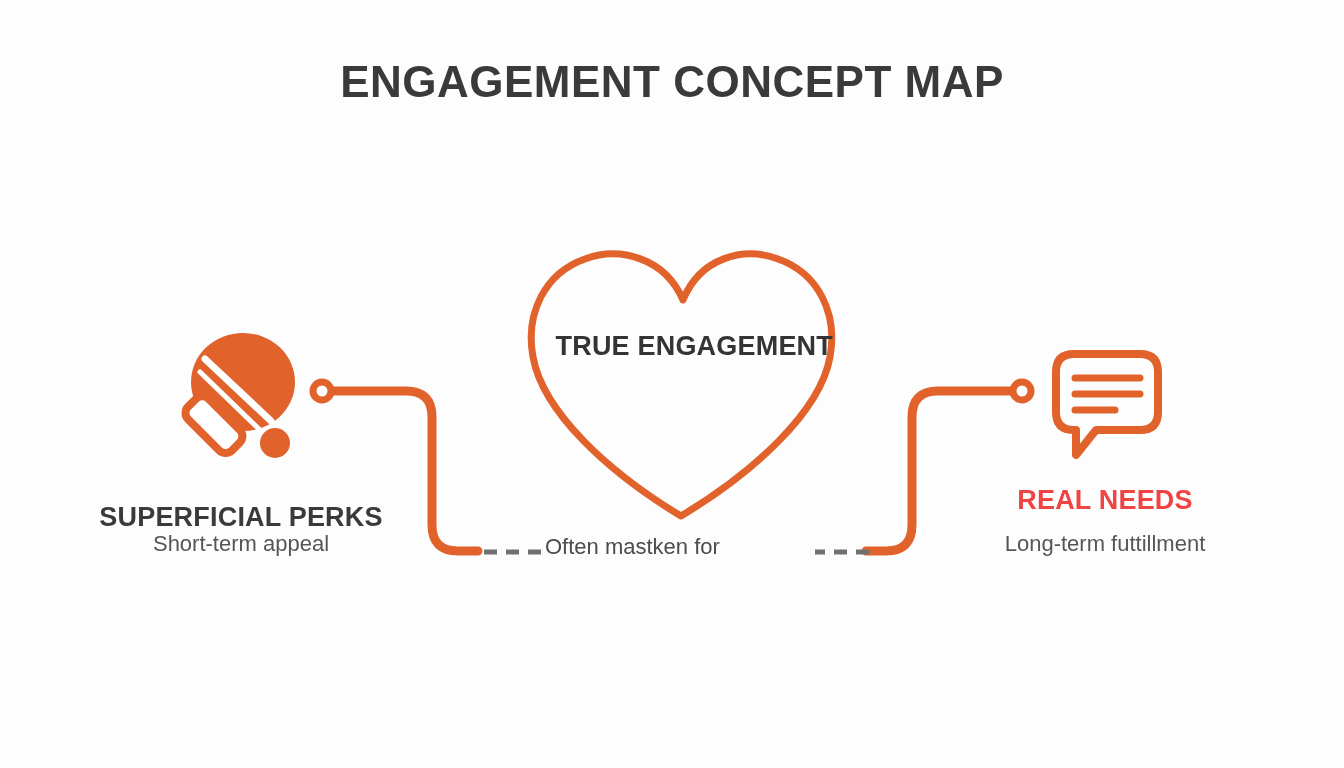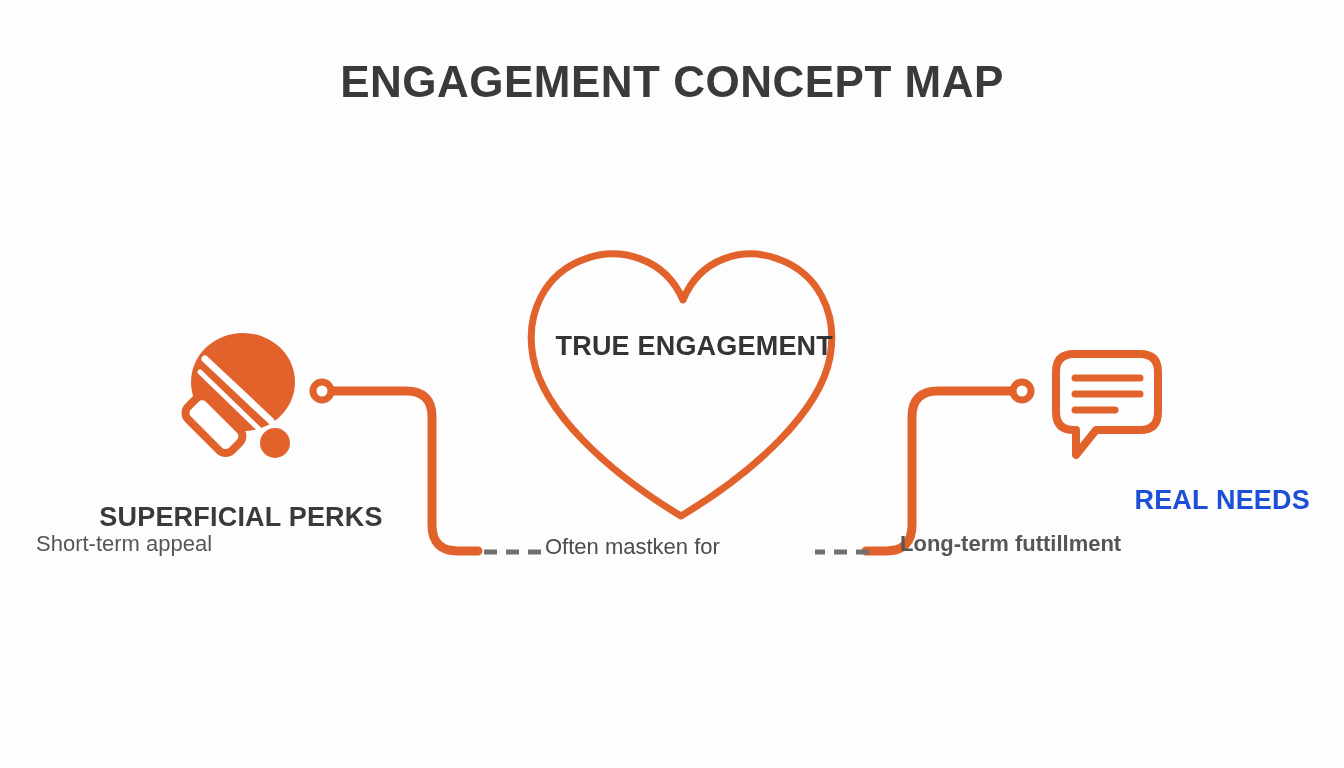--- a/index.html
+++ b/index.html
@@ -59,42 +59,42 @@
     text-align: center;
     font-size: 27px;
     font-weight: 700;
     color: #3a3a3c;
     letter-spacing: 0.2px;
   }
   #left-node-subtitle {
     top: 531px;
     left: 36px;
     width: 410px;
-    text-align: left;
+    text-align: center;
     font-size: 22px;
     font-weight: 400;
     color: #56565a;
   }
   #right-node-title {
     top: 485px;
     left: 900px;
     width: 410px;
-    text-align: right;
+    text-align: center;
     font-size: 27px;
     font-weight: 700;
-    color: #1d4ed8;
+    color: #ef4444;
     letter-spacing: 0.2px;
   }
   #right-node-subtitle {
     top: 531px;
     left: 900px;
     width: 410px;
-    text-align: left;
+    text-align: center;
     font-size: 22px;
-    font-weight: 700;
+    font-weight: 400;
     color: #56565a;
   }
   #relation-label {
     top: 534px;
     left: 545px;
     width: 270px;
     font-size: 22px;
     font-weight: 400;
     color: #4c4c50;
     background: #fdfdfe;

